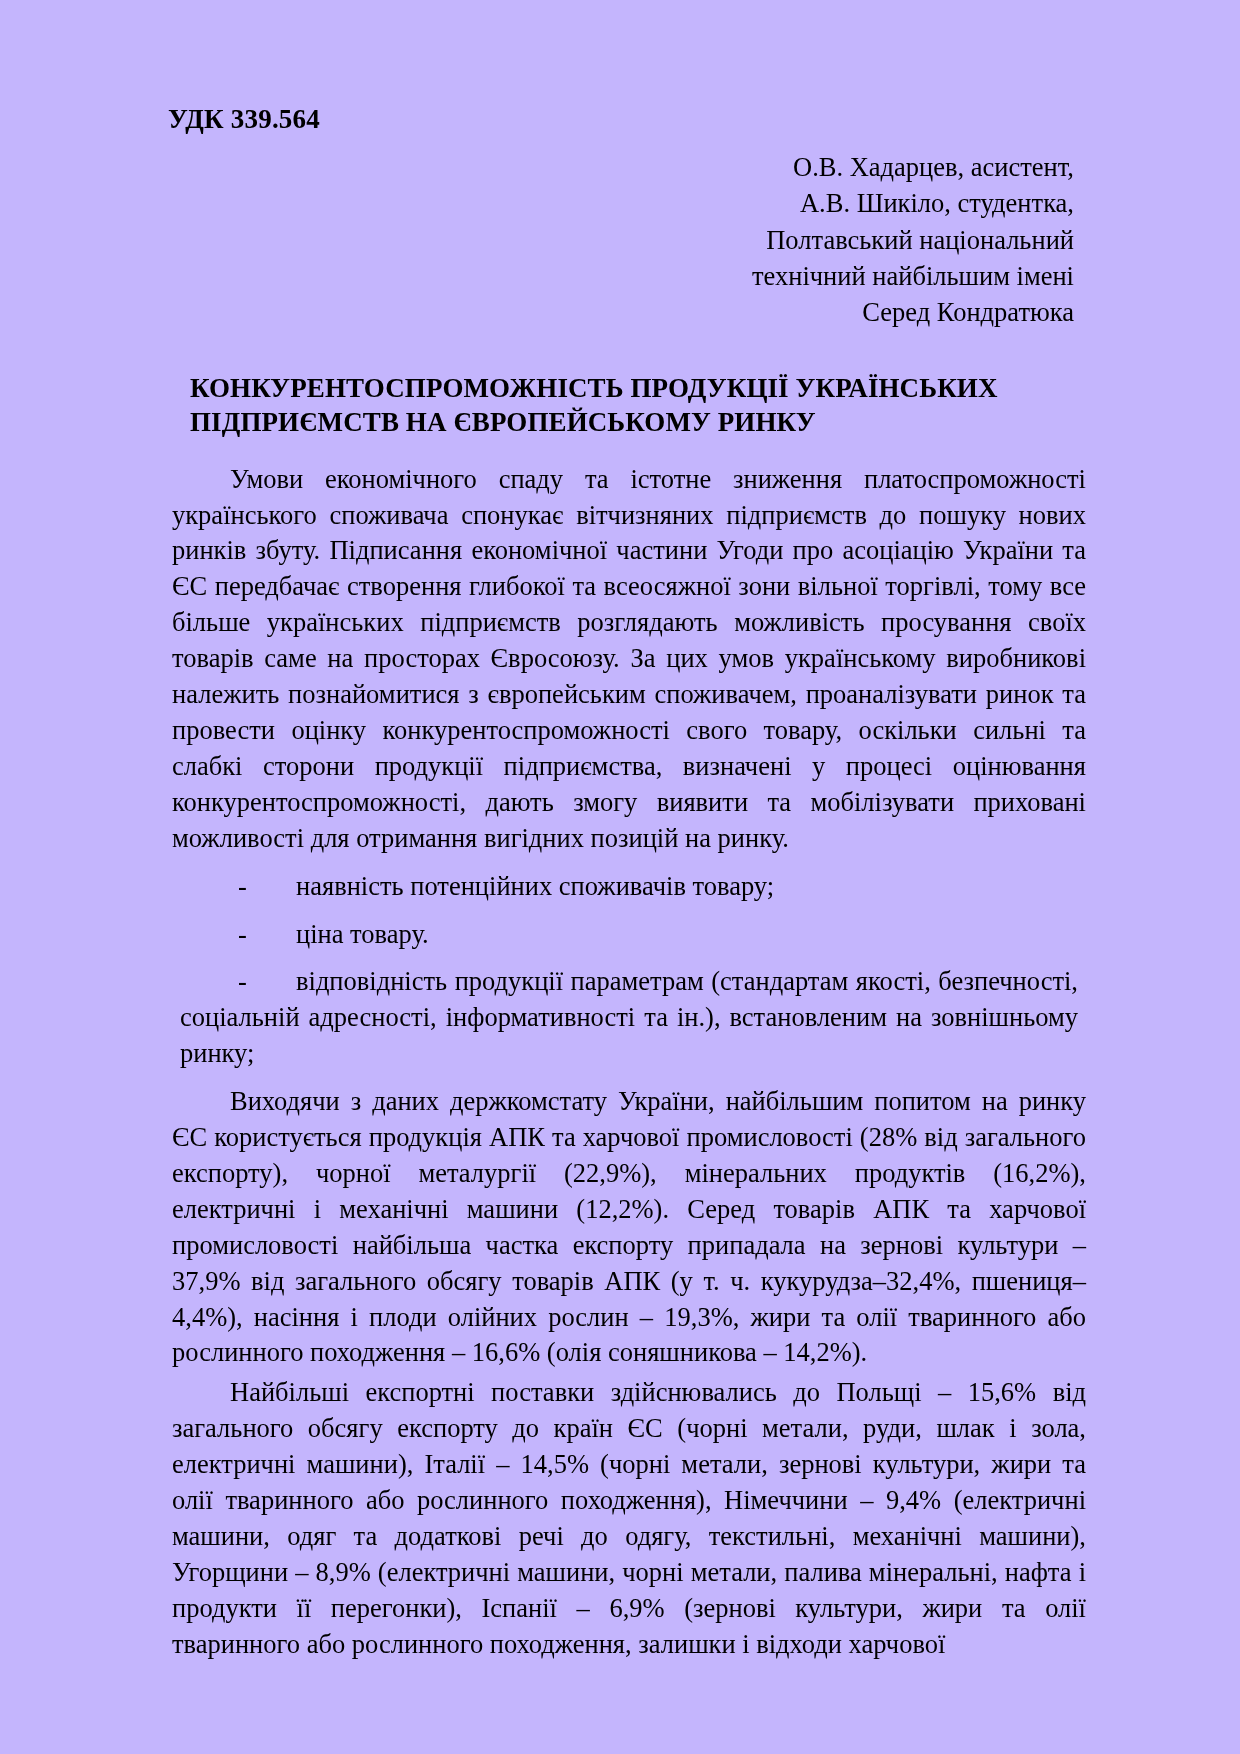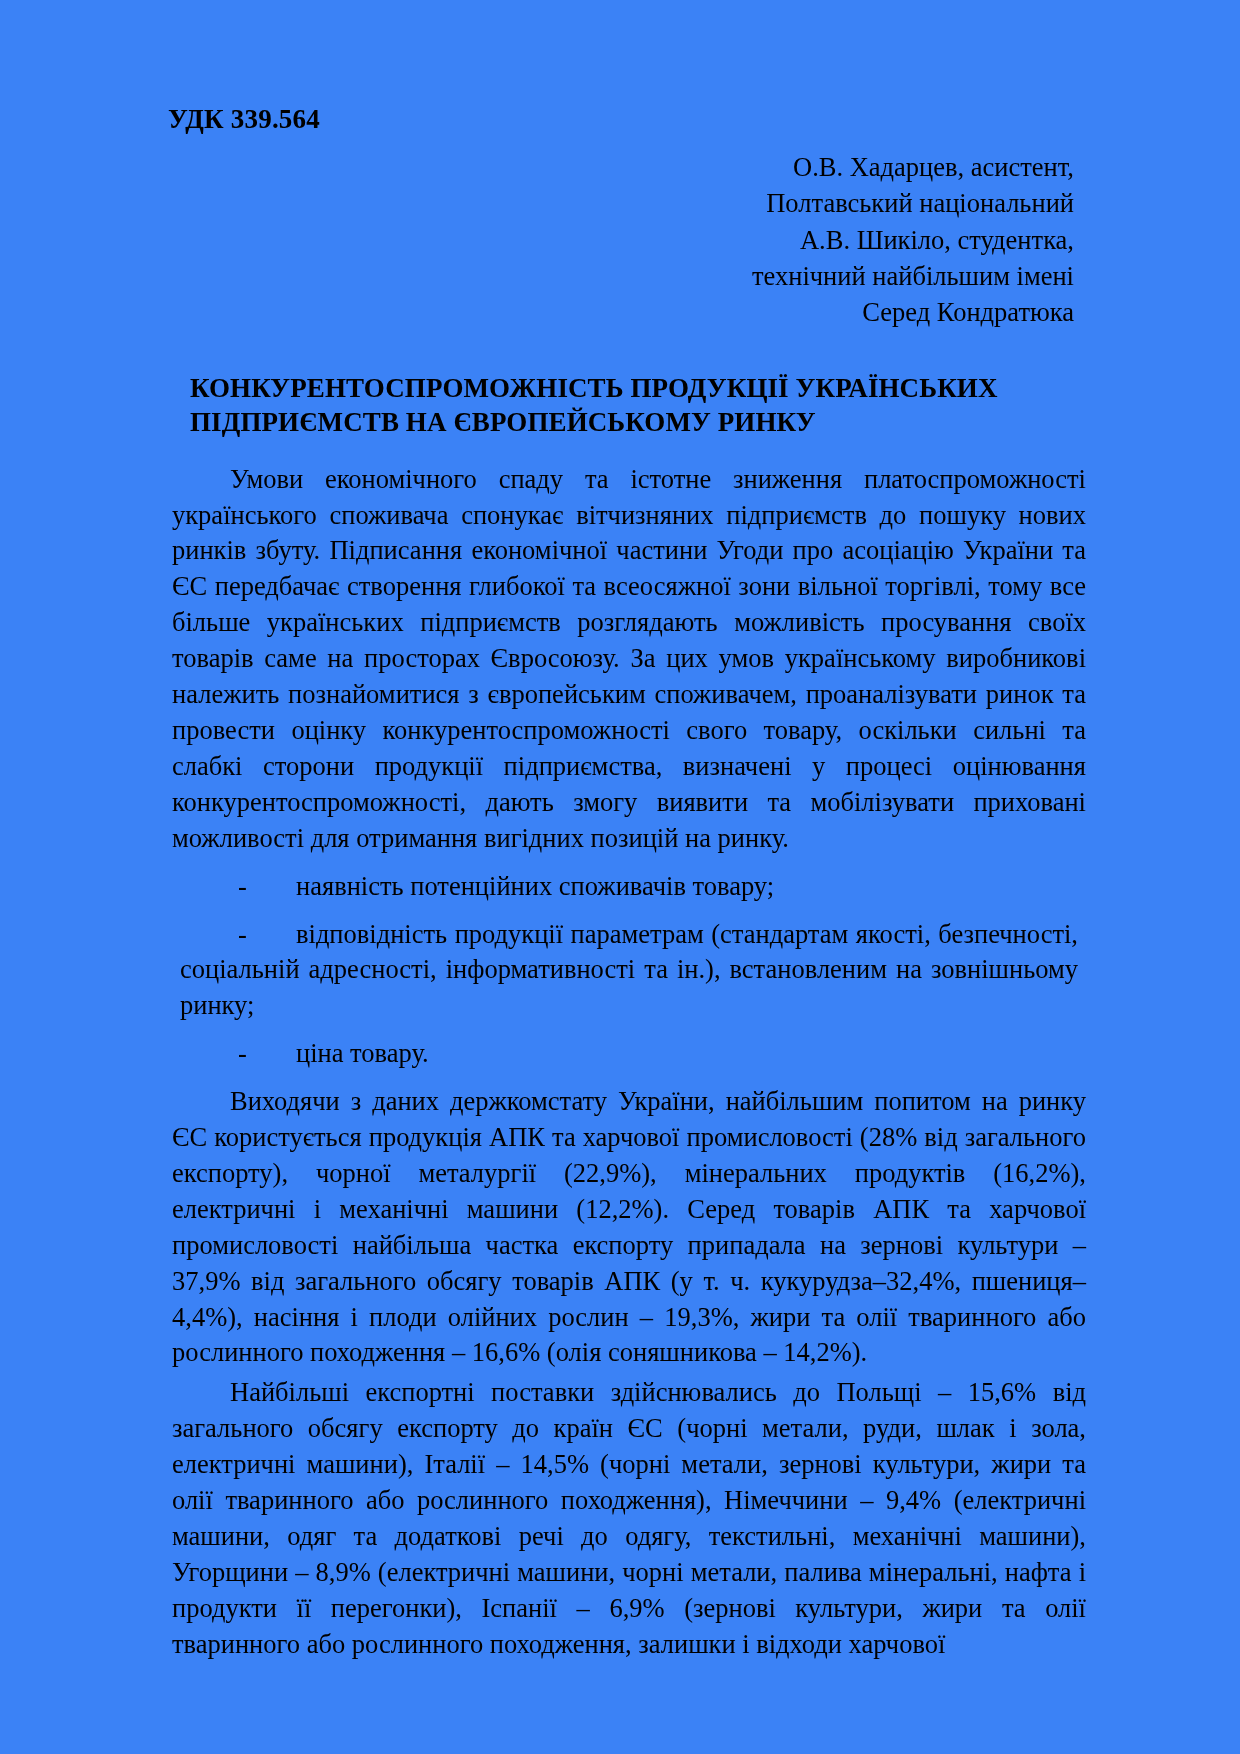--- a/index.html
+++ b/index.html
@@ -5,21 +5,21 @@
 <style>
   html, body {
     margin: 0;
     padding: 0;
     background: #ffffff;
   }
   .page {
     position: relative;
     width: 1240px;
     height: 1754px;
-    background: #3b82f6;
+    background: #c4b5fd;
     box-sizing: border-box;
     padding: 104px 150px 0 168px;
     font-family: "Liberation Serif", "DejaVu Serif", serif;
     color: #000000;
     overflow: hidden;
   }
   .udk {
     font-size: 27px;
     font-weight: bold;
     letter-spacing: 0.2px;
@@ -72,41 +72,41 @@
 </style>
 </head>
 <body>
 
 <div class="page">
 
   <div class="udk">УДК 339.564</div>
 
   <div class="author-block">
     <span class="author-line">О.В. Хадарцев, асистент,</span>
+    <span class="author-line">А.В. Шикіло, студентка,</span>
     <span class="author-line">Полтавський національний</span>
-    <span class="author-line">А.В. Шикіло, студентка,</span>
     <span class="author-line">технічний найбільшим імені</span>
     <span class="author-line">Серед Кондратюка</span>
   </div>
 
   <h1 class="doc-title">
     <span class="tline">КОНКУРЕНТОСПРОМОЖНІСТЬ ПРОДУКЦІЇ УКРАЇНСЬКИХ</span>
     <span class="tline">ПІДПРИЄМСТВ НА ЄВРОПЕЙСЬКОМУ РИНКУ</span>
   </h1>
 
   <div class="body-text">
 
     <p class="para">Умови економічного спаду та істотне зниження платоспроможності українського споживача спонукає вітчизняних підприємств до пошуку нових ринків збуту. Підписання економічної частини Угоди про асоціацію України та ЄС передбачає створення глибокої та всеосяжної зони вільної торгівлі, тому все більше українських підприємств розглядають можливість просування своїх товарів саме на просторах Євросоюзу. За цих умов українському виробникові належить познайомитися з європейським споживачем, проаналізувати ринок та провести оцінку конкурентоспроможності свого товару, оскільки сильні та слабкі сторони продукції підприємства, визначені у процесі оцінювання конкурентоспроможності, дають змогу виявити та мобілізувати приховані можливості для отримання вигідних позицій на ринку.</p>
 
 
     <p class="bullet"><span class="dash">-</span><span>наявність потенційних споживачів товару;</span></p>
 
+    <p class="bullet"><span class="dash">-</span><span>ціна товару.</span></p>
+
     <p class="bullet"><span class="dash">-</span><span>відповідність продукції параметрам (стандартам якості, безпечності, соціальній адресності, інформативності та ін.), встановленим на зовнішньому ринку;</span></p>
-
-    <p class="bullet"><span class="dash">-</span><span>ціна товару.</span></p>
 
     <p class="para">Виходячи з даних держкомстату України, найбільшим попитом на ринку ЄС користується продукція АПК та харчової промисловості (28% від загального експорту), чорної металургії (22,9%), мінеральних продуктів (16,2%), електричні і механічні машини (12,2%). Серед товарів АПК та харчової промисловості найбільша частка експорту припадала на зернові культури – 37,9% від загального обсягу товарів АПК (у т. ч. кукурудза–32,4%, пшениця–4,4%), насіння і плоди олійних рослин – 19,3%, жири та олії тваринного або рослинного походження – 16,6% (олія соняшникова – 14,2%).</p>
 
     <p class="para">Найбільші експортні поставки здійснювались до Польщі – 15,6% від загального обсягу експорту до країн ЄС (чорні метали, руди, шлак і зола, електричні машини), Італії – 14,5% (чорні метали, зернові культури, жири та олії тваринного або рослинного походження), Німеччини – 9,4% (електричні машини, одяг та додаткові речі до одягу, текстильні, механічні машини), Угорщини – 8,9% (електричні машини, чорні метали, палива мінеральні, нафта і продукти її перегонки), Іспанії – 6,9% (зернові культури, жири та олії тваринного або рослинного походження, залишки і відходи харчової</p>
 
   </div>
 
 </div>
 
 </body></html>

